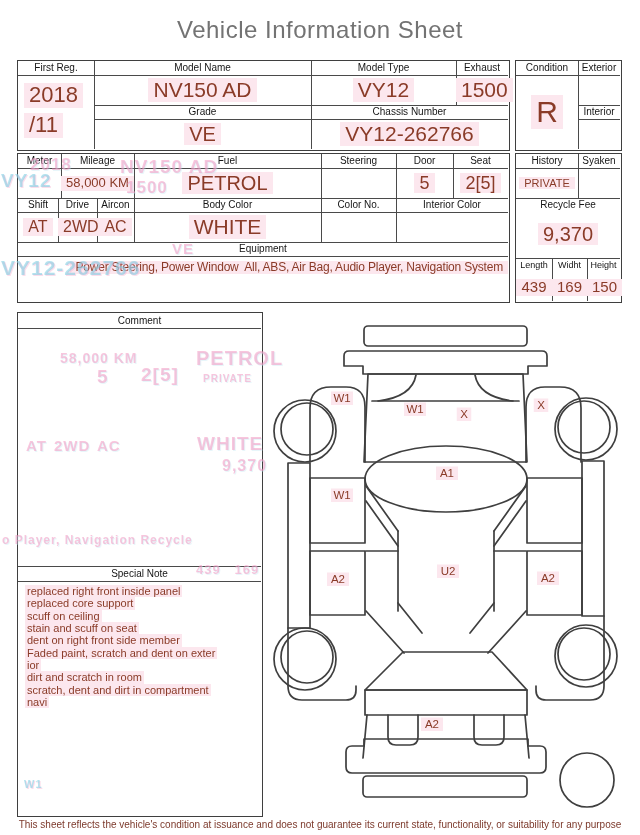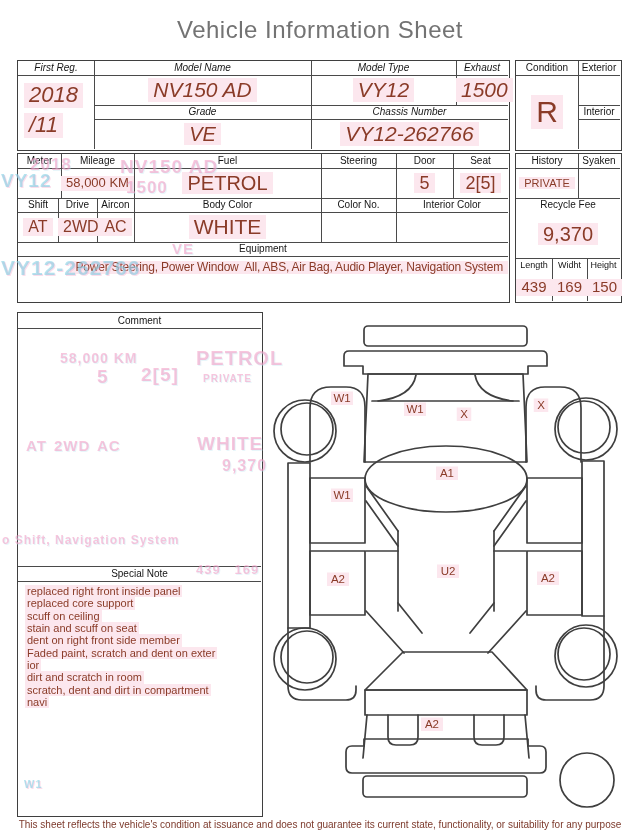--- a/index.html
+++ b/index.html
@@ -26,21 +26,21 @@
             font-size: 10px; color: #7c392b; z-index: 2; }
   svg.cardiag { position: absolute; left: 270px; top: 315px; z-index: 1; }
 </style>
 </head>
 <body>
 
 <div class="page">
 
   <div class="title">Vehicle Information Sheet</div>
 
-  <div class="box" style="left:17px;top:60px;width:493px;height:91px;font-style:italic;">
+  <div class="box" style="left:17px;top:60px;width:493px;height:91px;">
     <div class="ln v" style="left:76px;top:0;height:88px"></div>
     <div class="ln v" style="left:293px;top:0;height:88px"></div>
     <div class="ln v" style="left:438px;top:0;height:44px"></div>
     <div class="ln h" style="left:0;top:14px;width:490px"></div>
     <div class="ln h" style="left:76px;top:44px;width:414px"></div>
     <div class="ln h" style="left:76px;top:58px;width:414px"></div>
     <div class="lbl" style="left:0;top:0;width:76px">First Reg.</div>
     <div class="lbl" style="left:76px;top:0;width:217px">Model Name</div>
     <div class="lbl" style="left:293px;top:0;width:145px">Model Type</div>
     <div class="lbl" style="left:438px;top:0;width:52px">Exhaust</div>
@@ -238,20 +238,20 @@
       <div class="ghost pink" style="left: 60px; top: 350px; font-size: 14px;">58,000 KM</div>
       <div class="ghost pink" style="left: 97px; top: 366px; font-size: 19px;">5</div>
       <div class="ghost pink" style="left: 141px; top: 364px; font-size: 19px;">2[5]</div>
       <div class="ghost pink" style="left: 196px; top: 347px; font-size: 20px;">PETROL</div>
       <div class="ghost pink" style="left: 203px; top: 373px; font-size: 10px;">PRIVATE</div>
       <div class="ghost pink" style="left: 26px; top: 437px; font-size: 15px;">AT</div>
       <div class="ghost pink" style="left: 54px; top: 437px; font-size: 15px;">2WD</div>
       <div class="ghost pink" style="left: 97px; top: 437px; font-size: 15px;">AC</div>
       <div class="ghost pink" style="left: 197px; top: 433px; font-size: 19px;">WHITE</div>
       <div class="ghost pink" style="left: 222px; top: 457px; font-size: 16px;">9,370</div>
-      <div class="ghost pink" style="left: 2px; top: 533px; font-size: 12px;">o Shift, Navigation System</div>
+      <div class="ghost pink" style="left: 2px; top: 533px; font-size: 12px;">o Player, Navigation Recycle</div>
       <div class="ghost pink" style="left: 196px; top: 562px; font-size: 13px;">439   169</div>
       <div class="ghost cyan" style="left: 24px; top: 778px; font-size: 11px;">W1</div>
     </div>
 
   <div class="footer">This sheet reflects the vehicle's condition at issuance and does not guarantee its current state, functionality, or suitability for any purpose</div>
 
 </div>
 
 </body></html>

